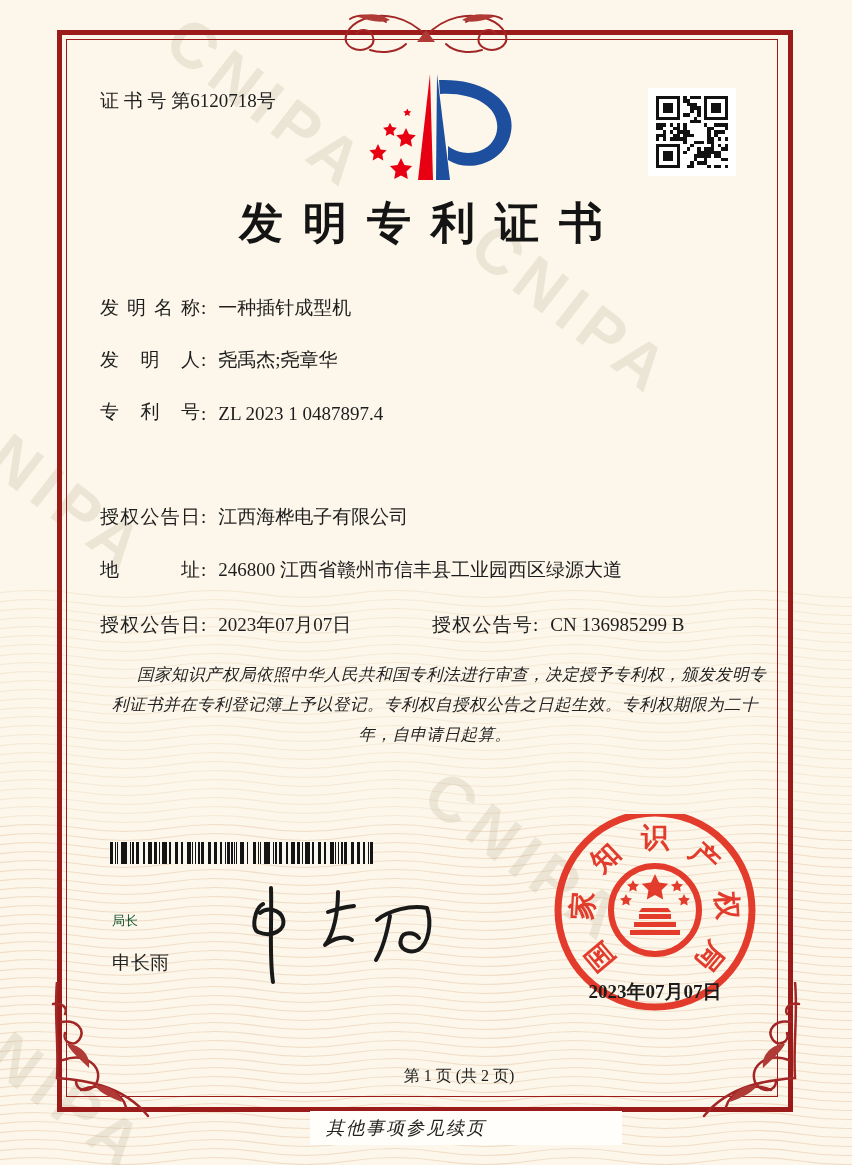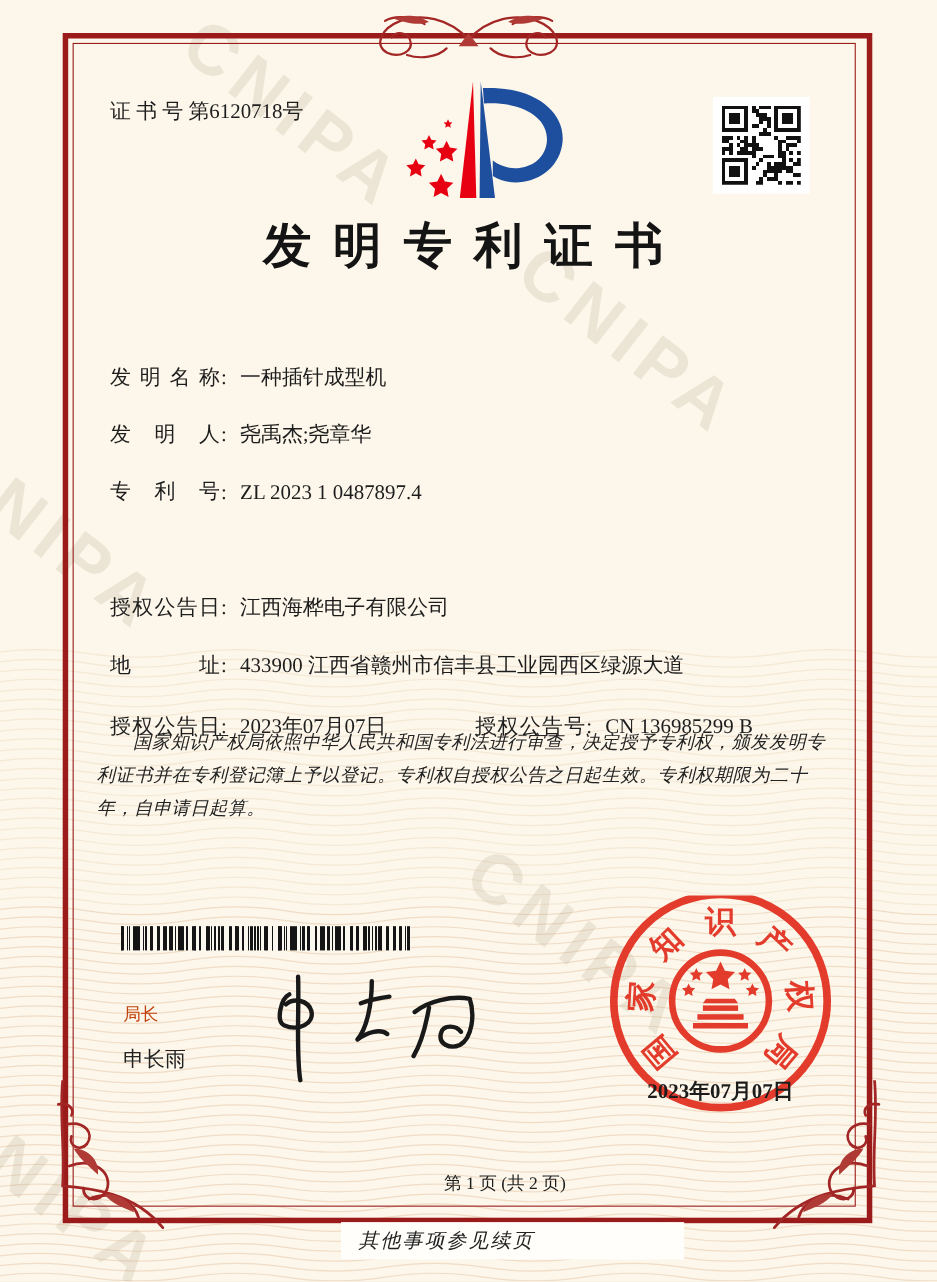--- a/index.html
+++ b/index.html
@@ -27,38 +27,38 @@
   .ornament{position:absolute;z-index:3;}
   .cert-no{position:absolute;left:100px;top:88px;font-size:19px;z-index:4;}
   .logo{position:absolute;left:338px;top:70px;z-index:4;}
   .qr-wrap{position:absolute;left:648px;top:88px;width:88px;height:88px;background:#ffffff;z-index:4;
     display:flex;align-items:center;justify-content:center;}
   .title{
     position:absolute;left:0;top:194px;width:852px;text-align:center;z-index:4;
     font-size:44px;font-weight:bold;letter-spacing:20px;padding-left:10px;box-sizing:border-box;color:#141414;
   }
   .row{position:absolute;left:100px;z-index:4;font-size:19px;white-space:nowrap;}
-  .row .lbl{display:inline-block;width:100px;text-align:justify;text-align-last:justify;vertical-align:bottom;margin-top:35px;}
+  .row .lbl{display:inline-block;width:100px;text-align:justify;text-align-last:justify;vertical-align:bottom;}
   .row .colon{display:inline-block;margin:0 2px 0 1px;}
   .row .val{display:inline-block;margin-left:10px;}
   .row .lbl2{display:inline-block;width:100px;text-align:justify;text-align-last:justify;vertical-align:bottom;margin-left:76px;}
   .body-text{
     position:absolute;left:88px;top:660px;width:678px;z-index:4;
     font-size:16.5px;line-height:1.82;font-style:italic;color:#222;
   }
-  .body-text p{margin:0 0 4px 0;text-indent:2em;letter-spacing:0.5px;}
+  .body-text p{margin:0 0 4px 16px;text-indent:2em;letter-spacing:0.5px;text-align:center;}
   .barcode{
     position:absolute;left:110px;top:842px;width:263px;height:22px;z-index:4;
     background-color:#faf7ee;
     background-image:
       repeating-linear-gradient(90deg,#141414 0 2px,transparent 2px 5px,#141414 5px 6px,transparent 6px 11px),
       repeating-linear-gradient(90deg,#141414 0 3px,transparent 3px 7px,#141414 7px 8px,transparent 8px 13px);
   }
-  .sig-title{position:absolute;left:112px;top:912px;font-size:16px;z-index:4;
-    font-family:"Liberation Sans","DejaVu Sans",sans-serif;color:#c2410c;}
+  .sig-title{position:absolute;left:112px;top:912px;font-size:13px;z-index:4;
+    font-family:"Liberation Sans","DejaVu Sans",sans-serif;color:#14532d;}
   .sig-name{position:absolute;left:112px;top:950px;font-size:19px;z-index:4;
     font-family:Liberation Serif, serif;color:#222;text-align:center;}
   .signature{position:absolute;left:225px;top:878px;z-index:4;}
   .seal{position:absolute;left:551px;top:814px;z-index:5;opacity:0.95;}
   .footer-page{position:absolute;left:57px;top:1066px;width:736px;text-align:center;font-size:16px;z-index:4;margin-left:34px;}
   .note-box{
     position:absolute;left:310px;top:1111px;width:312px;height:34px;background:#fffefa;z-index:6;
     display:flex;align-items:center;padding-left:16px;box-sizing:border-box;
     font-size:18px;font-style:italic;letter-spacing:2px;color:#222;
   }
@@ -343,21 +343,21 @@
   <div class="row" style="top:347px">
     <span class="lbl">发明人</span><span class="colon">:</span><span class="val">尧禹杰;尧章华</span>
   </div>
   <div class="row" style="top:399px">
     <span class="lbl">专利号</span><span class="colon">:</span><span class="val">ZL 2023 1 0487897.4</span>
   </div>
   <div class="row" style="top:504px">
     <span class="lbl">授权公告日</span><span class="colon">:</span><span class="val">江西海桦电子有限公司</span>
   </div>
   <div class="row" style="top:557px">
-    <span class="lbl">地址</span><span class="colon">:</span><span class="val">433900 江西省赣州市信丰县工业园西区绿源大道</span>
+    <span class="lbl">地址</span><span class="colon">:</span><span class="val">246800 江西省赣州市信丰县工业园西区绿源大道</span>
   </div>
   <div class="row" style="top:612px">
     <span class="lbl">授权公告日</span><span class="colon">:</span><span class="val">2023年07月07日</span>
     <span class="lbl2">授权公告号</span><span class="colon">:</span><span class="val">CN 136985299 B</span>
   </div>
 
   <div class="body-text">
     <p>国家知识产权局依照中华人民共和国专利法进行审查，决定授予专利权，颁发发明专利证书并在专利登记簿上予以登记。专利权自授权公告之日起生效。专利权期限为二十年，自申请日起算。</p>
   </div>
 

